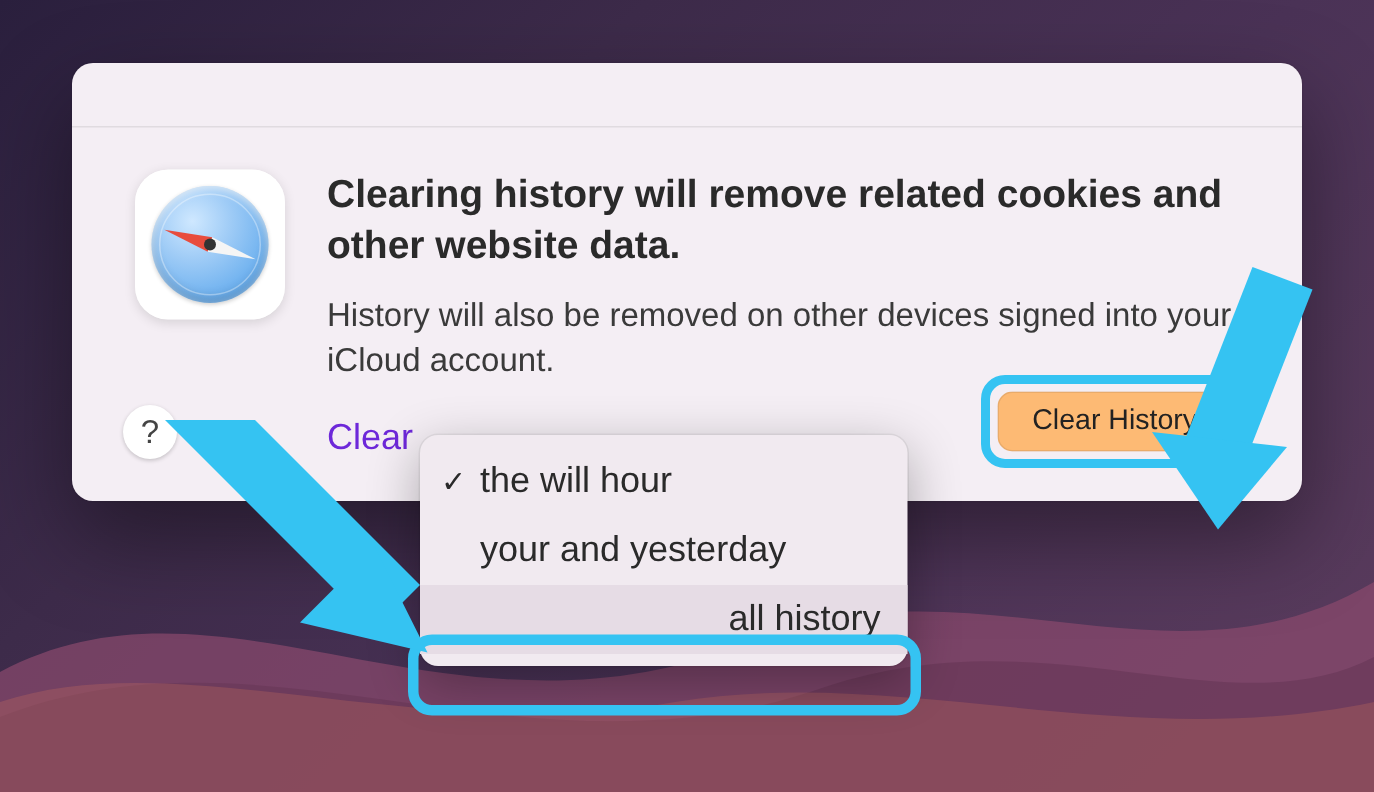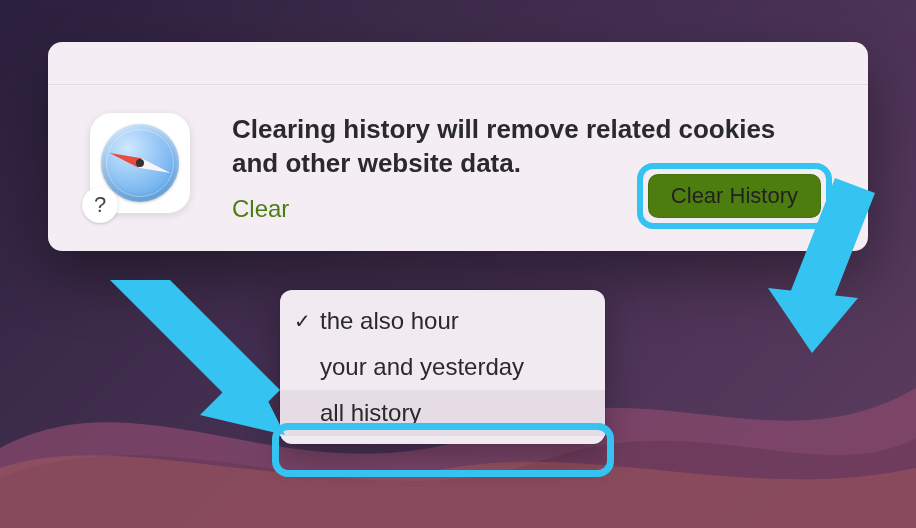--- a/index.html
+++ b/index.html
@@ -91,42 +91,41 @@
       top: 50%; left: 50%;
       width: 8px; height: 8px;
       background: #333;
       border-radius: 50%;
       transform: translate(-50%, -50%);
       z-index: 2;
     }
     .text-col {
       flex: 1;
       color: #2a2a2a;
-      margin-left: 14px;
     }
     .dialog-title {
       font-size: 26px;
       font-weight: 700;
       line-height: 1.3;
       margin-bottom: 14px;
     }
     .dialog-desc {
       font-size: 22px;
       line-height: 1.4;
       color: #3a3a3a;
       margin-bottom: 22px;
     }
     .clear-row {
       display: flex;
       align-items: center;
       gap: 10px;
     }
     .clear-label {
       font-size: 24px;
-      color: #4d7c0f;
+      color: #6d28d9;
       white-space: nowrap;
     }
     .help-button {
       position: absolute;
       left: 34px;
       bottom: 28px;
       width: 36px;
       height: 36px;
       border-radius: 50%;
       background: #fff;
@@ -143,23 +142,23 @@
       display: flex;
       gap: 14px;
     }
     .clear-btn-wrap {
       padding: 5px;
       border-radius: 16px;
       border: 6px solid #35c3f2;
     }
     .clear-btn {
       padding: 8px 22px;
-      font-size: 22px;
+      font-size: 19px;
       border-radius: 10px;
-      background: #4d7c0f;
+      background: #fdba74;
       border: 1px solid rgba(0,0,0,0.08);
       color: #222;
       cursor: pointer;
     }
     .dropdown {
       position: absolute;
       top: 290px;
       left: 280px;
       width: 325px;
       background: #f1eaf0;
@@ -176,20 +175,21 @@
       color: #2a2a2a;
       cursor: pointer;
     }
     .dropdown-check {
       width: 26px;
       font-size: 20px;
       text-align: left;
     }
     .dropdown-item.highlighted {
       background: #e6dce5;
+      justify-content: flex-end;
     }
     .dropdown-outline {
       position: absolute;
       border: 7px solid #35c3f2;
       border-radius: 16px;
       pointer-events: none;
       z-index: 11;
     }
     .outline-allhist {
       top: 423px;
@@ -216,37 +216,38 @@
   <div class="dialog-divider"></div>
   <div class="dialog-content">
     <div class="app-icon">
       <div class="compass">
         <div class="needle"></div>
         <div class="needle-hub"></div>
       </div>
     </div>
     <div class="text-col">
       <div class="dialog-title">Clearing history will remove related cookies and other website data.</div>
+      <div class="dialog-desc">History will also be removed on other devices signed into your iCloud account.</div>
       <div class="clear-row">
         <span class="clear-label">Clear</span>
       </div>
     </div>
   </div>
   <button class="help-button">?</button>
   <div class="button-row">
     <span class="clear-btn-wrap">
       <button class="clear-btn">Clear History</button>
     </span>
   </div>
 </div>
 
 <div class="dropdown">
   <div class="dropdown-item">
     <span class="dropdown-check">✓</span>
-    <span>the also hour</span>
+    <span>the will hour</span>
   </div>
   <div class="dropdown-item">
     <span class="dropdown-check"></span>
     <span>your and yesterday</span>
   </div>
   <div class="dropdown-item highlighted">
     <span class="dropdown-check"></span>
     <span>all history</span>
   </div>
 </div>

